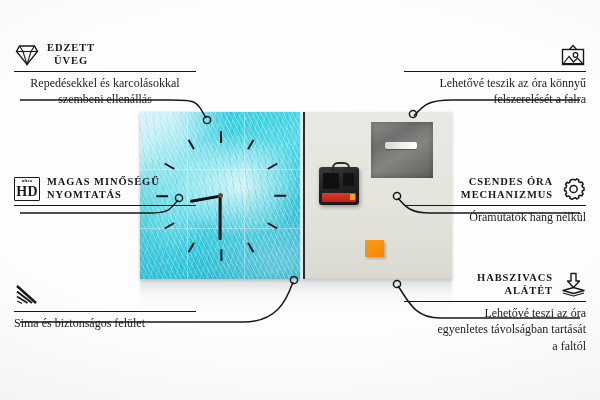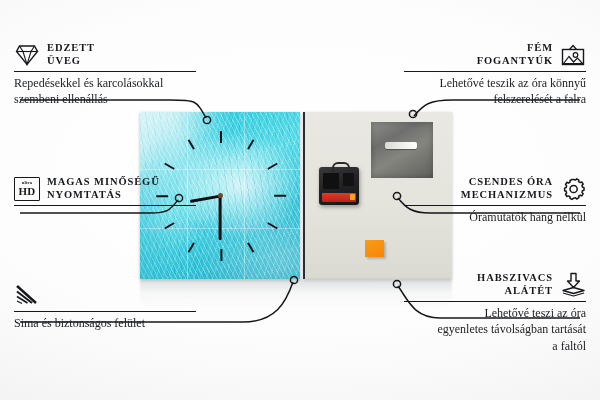--- a/index.html
+++ b/index.html
@@ -257,21 +257,21 @@
   }
   .callout-desc {
     font-family: "Liberation Serif", serif;
     font-size: 12px;
     line-height: 1.36;
     color: #1b1d20;
   }
   .callout.right .callout-desc { text-align: right; margin-left: 32px; }
 
   
-  #callout-tempered-glass { left: 14px;  top: 42px;  }
+  #callout-tempered-glass { left: 14px;  top: 42px; text-align: center;  }
   #callout-hd-print       { left: 14px;  top: 176px; }
   #callout-polished-edges { left: 14px;  top: 282px; }
   #callout-metal-hangers  { left: 404px; top: 42px;  }
   #callout-silent-clock   { left: 404px; top: 176px; }
   #callout-foam-pad       { left: 404px; top: 272px; }
 
   #connectors {
     position: absolute;
     left: 0; top: 0;
     width: 600px; height: 400px;
@@ -289,21 +289,21 @@
     justify-content: center;
     line-height: 1;
   }
   .ultra-hd-badge .u {
     font-size: 4.6px;
     font-weight: 700;
     letter-spacing: .2px;
     color: #16181b;
   }
   .ultra-hd-badge .hd {
-    font-size: 11px;
+    font-size: 14px;
     font-weight: 700;
     letter-spacing: .3px;
     color: #16181b;
     margin-top: .5px;
   }
 </style>
 </head>
 <body>
 
 <div id="infographic">
@@ -422,24 +422,20 @@
           <path d="M2,18 L7,20.5" stroke="#16181b" stroke-width="1.2" fill="none"></path>
         </svg>
       </span>
     </div>
     <div class="callout-rule"></div>
     <div class="callout-desc">Sima és biztonságos felület</div>
   </div>
 
   <div class="callout right" id="callout-metal-hangers">
     <div class="callout-head">
-      <span class="callout-title">
-        <span>FÉM</span><br>
-        <span>FOGANTYÚK</span>
-      </span>
       <span class="callout-icon">
         <svg width="26" height="25" viewBox="0 0 26 25">
           <path d="M9.5,6.5 L13,2.5 L16.5,6.5" fill="none" stroke="#16181b" stroke-width="1.3"></path>
           <rect x="2.5" y="6.5" width="21" height="15" fill="none" stroke="#16181b" stroke-width="1.4"></rect>
           <circle cx="15.5" cy="12" r="2.3" fill="none" stroke="#16181b" stroke-width="1.2"></circle>
           <path d="M3.5,20.5 L9,13.5 L13.5,19 L17.5,15 L22.5,20.5 Z" fill="none" stroke="#16181b" stroke-width="1.2"></path>
         </svg>
       </span>
     </div>
     <div class="callout-rule"></div>

